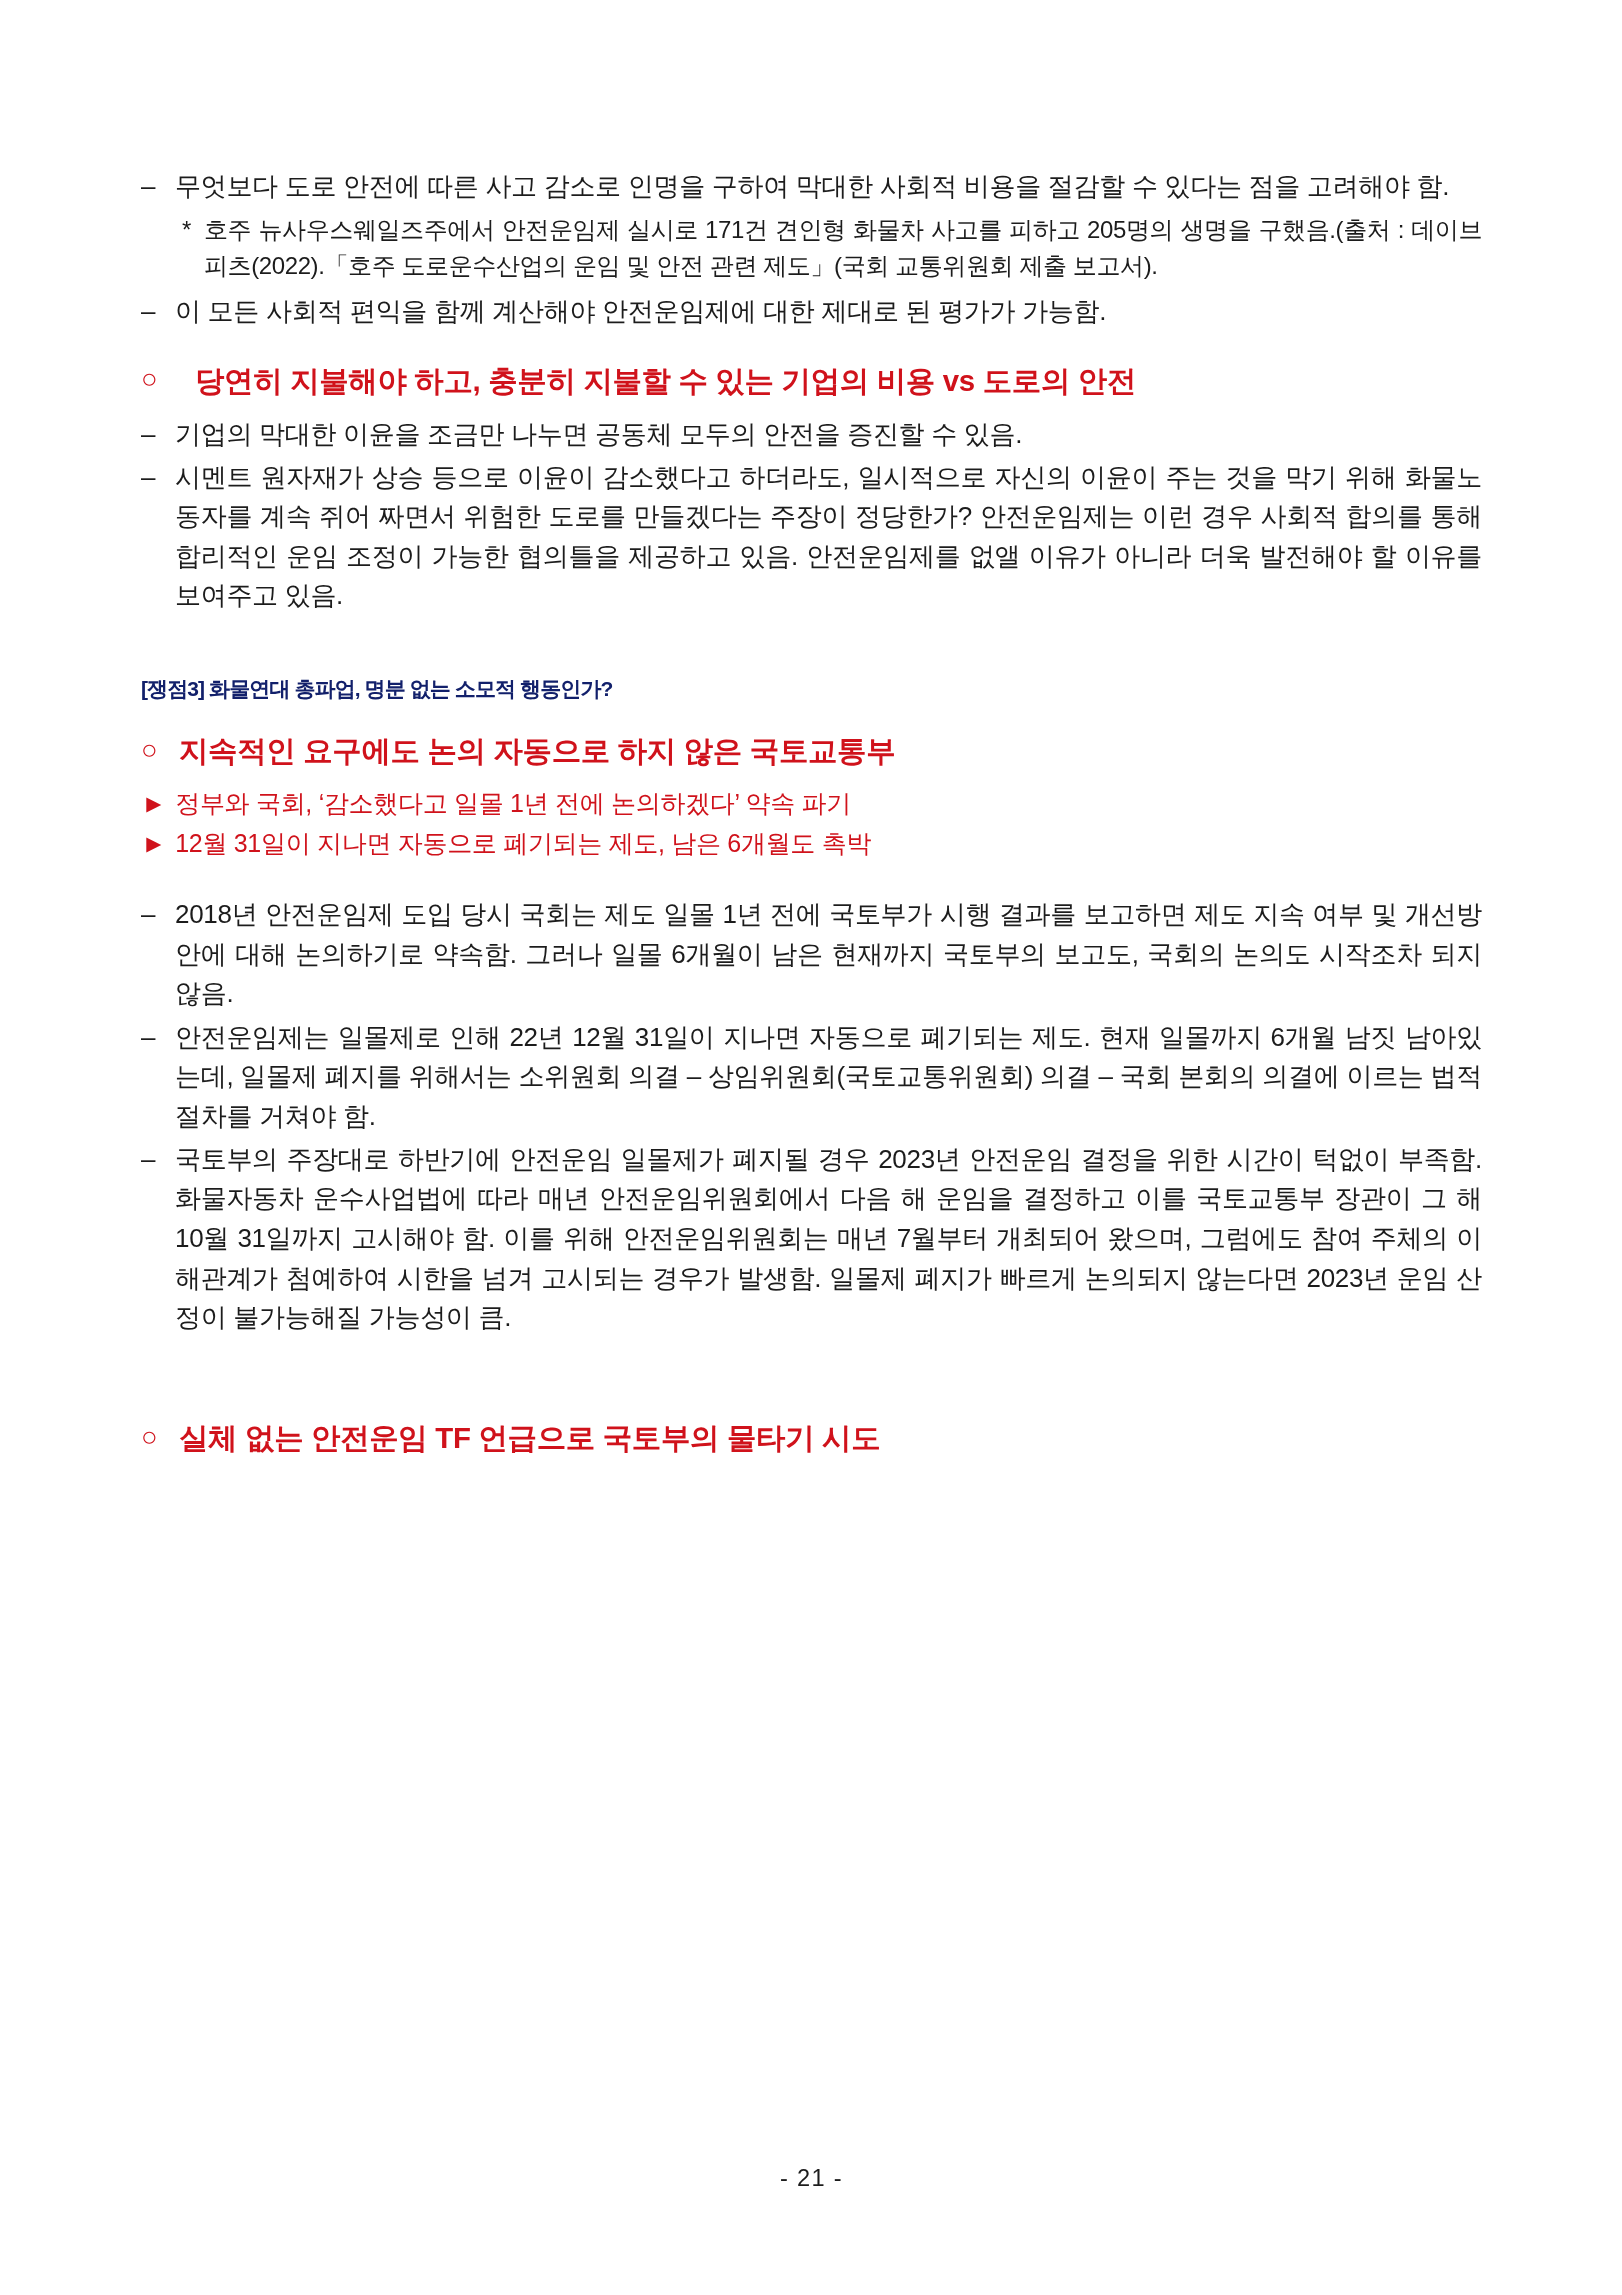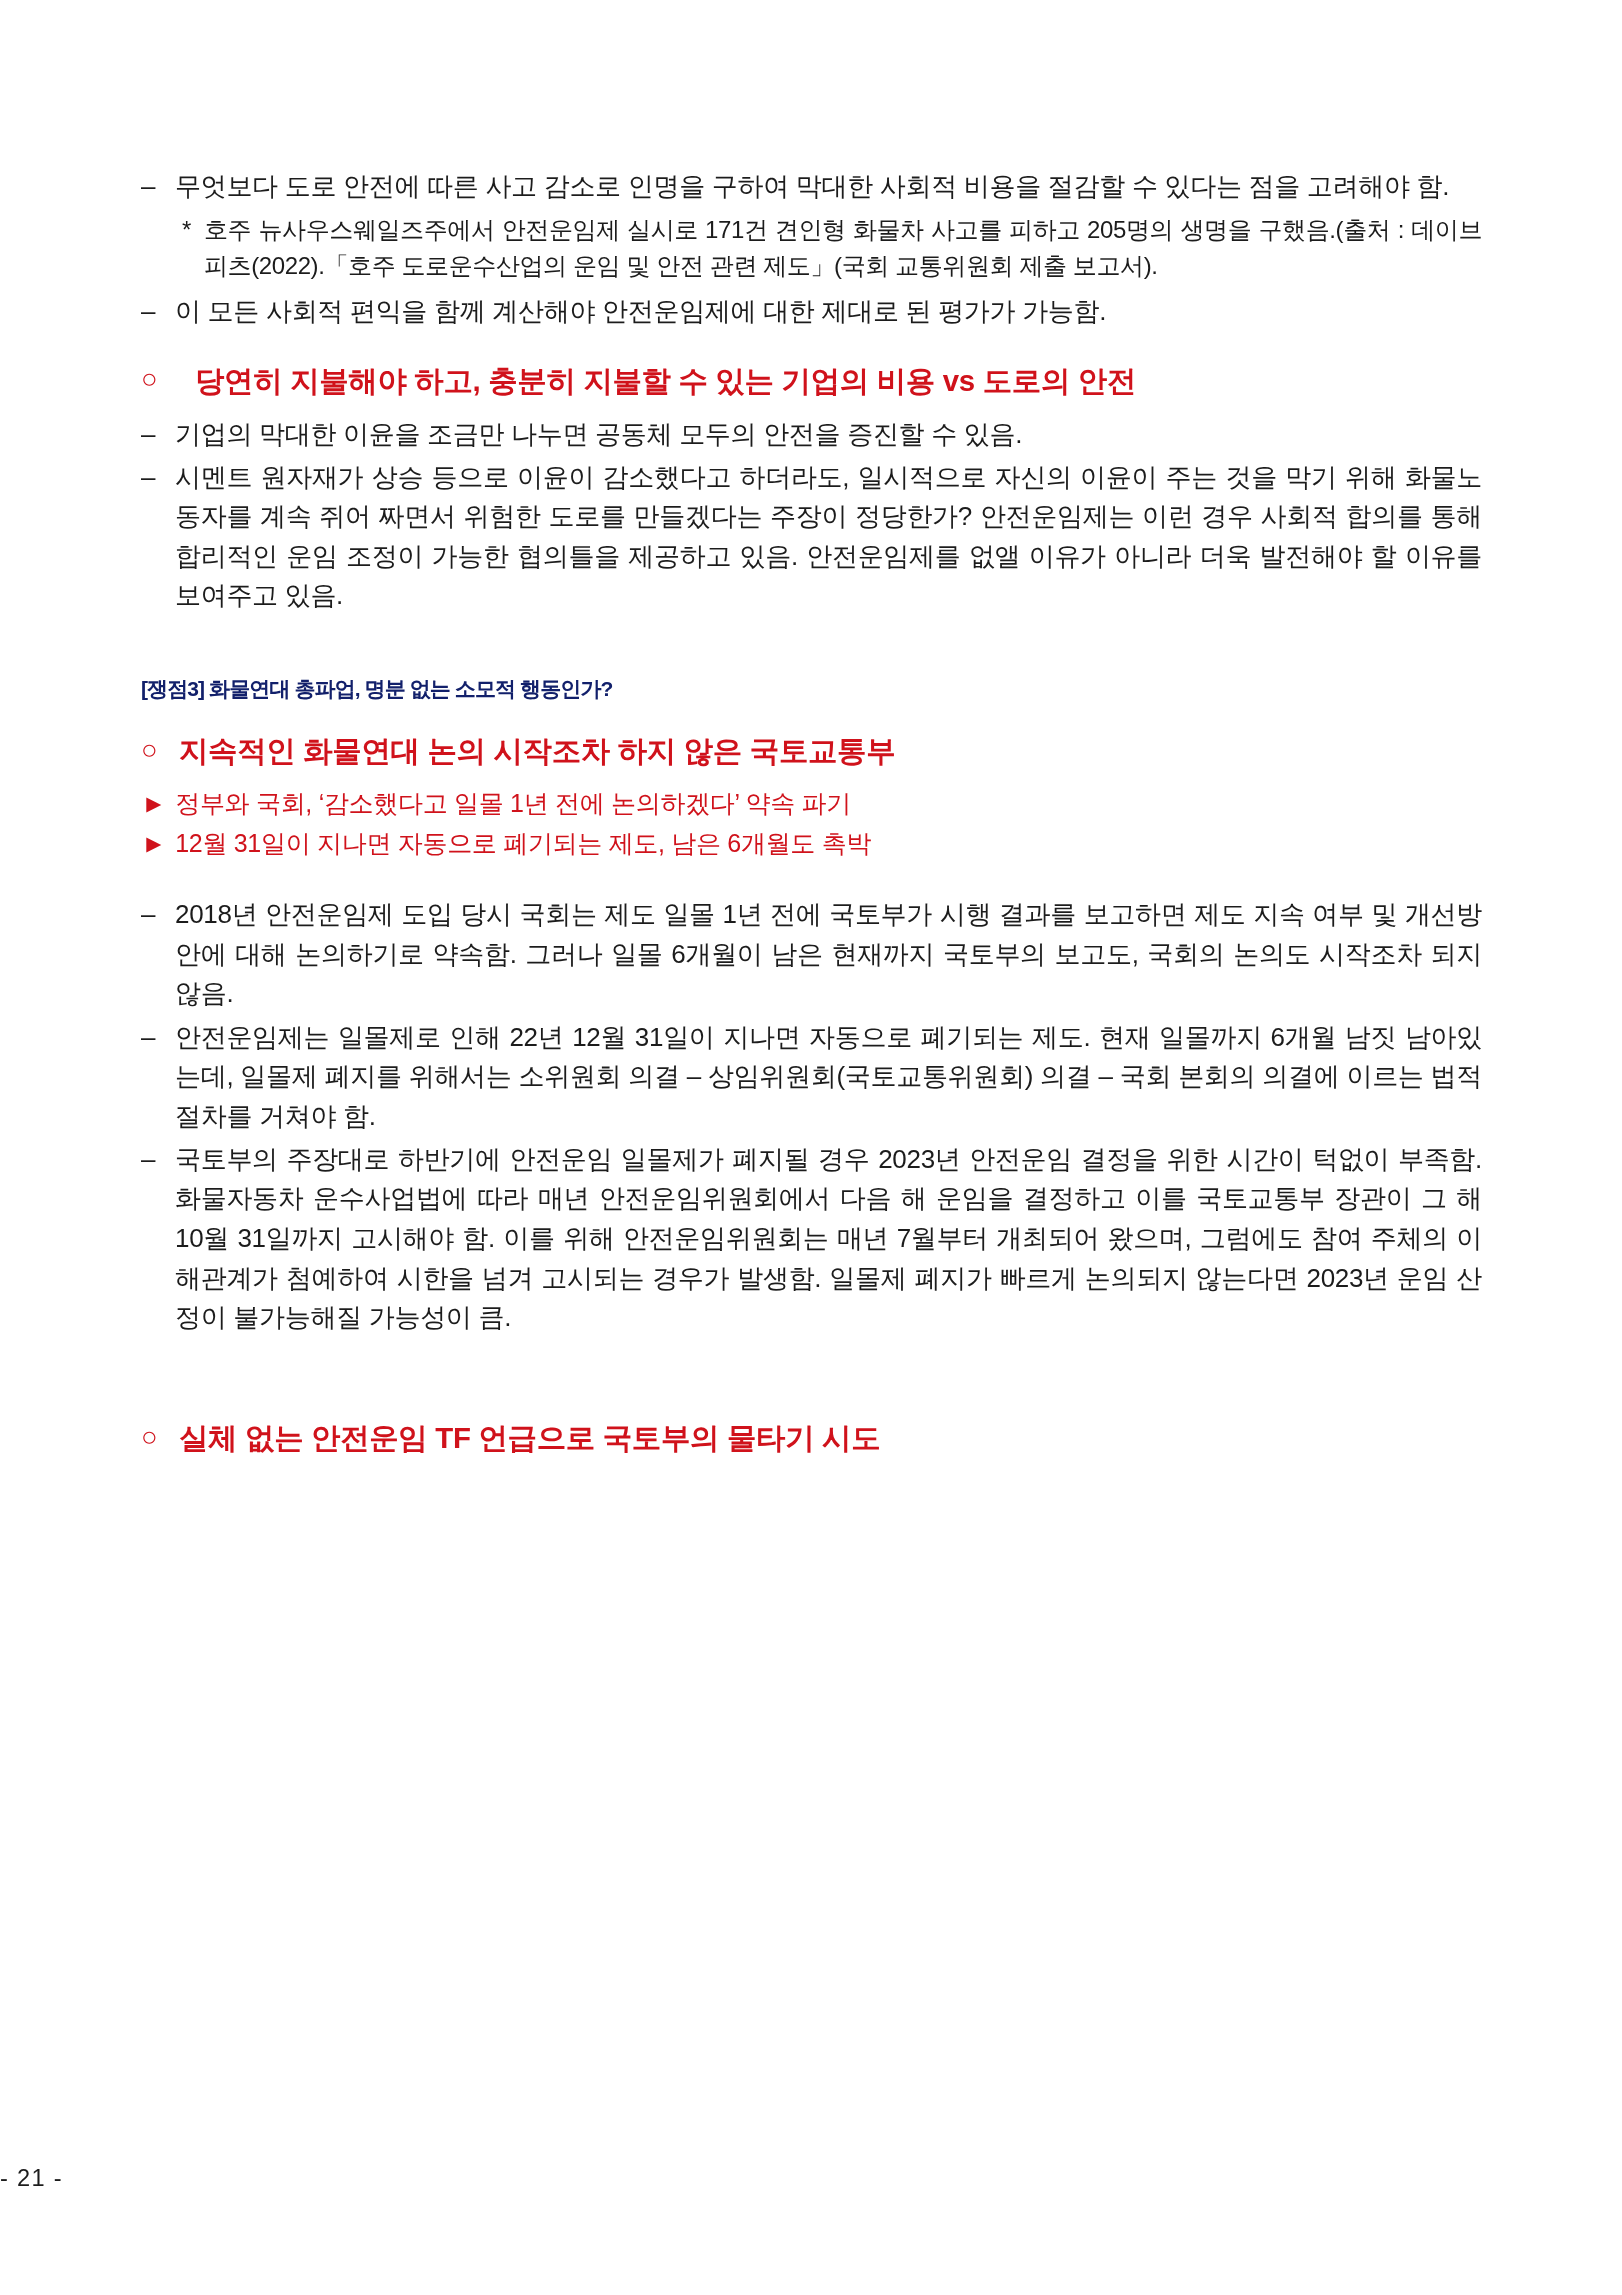--- a/index.html
+++ b/index.html
@@ -120,21 +120,21 @@
   }
   .gap-md { height: 30px; }
   .gap-lg { height: 48px; }
 
   
   .page-number {
     position: absolute;
     left: 0;
     right: 0;
     bottom: 103px;
-    text-align: left;
+    text-align: center;
     font-size: 23.6px;
     letter-spacing: 1.3px;
     color: #1c1c1c;
   }
 </style>
 </head>
 <body>
 
 <div class="page">
 
@@ -166,21 +166,21 @@
   </div>
   <div class="dash-item">
     <span class="marker">–</span>
     <span class="body">시멘트 원자재가 상승 등으로 이윤이 감소했다고 하더라도, 일시적으로 자신의 이윤이 주는 것을 막기 위해 화물노동자를 계속 쥐어 짜면서 위험한 도로를 만들겠다는 주장이 정당한가? 안전운임제는 이런 경우 사회적 합의를 통해 합리적인 운임 조정이 가능한 협의틀을 제공하고 있음. 안전운임제를 없앨 이유가 아니라 더욱 발전해야 할 이유를 보여주고 있음.</span>
   </div>
 
   <div class="issue-title">[쟁점3] 화물연대 총파업, 명분 없는 소모적 행동인가?</div>
 
   <div class="circle-head">
     <span class="marker">○</span>
-    <span class="body">지속적인 화물연대 논의 시작조차 하지 않은 국토교통부</span>
+    <span class="body">지속적인 요구에도 논의 자동으로 하지 않은 국토교통부</span>
   </div>
 
   <div class="tri-item">
     <span class="marker">▶</span>
     <span class="body">정부와 국회, ‘감소했다고 일몰 1년 전에 논의하겠다’ 약속 파기</span>
   </div>
   <div class="tri-item">
     <span class="marker">▶</span>
     <span class="body">12월 31일이 지나면 자동으로 폐기되는 제도, 남은 6개월도 촉박</span>
   </div>

